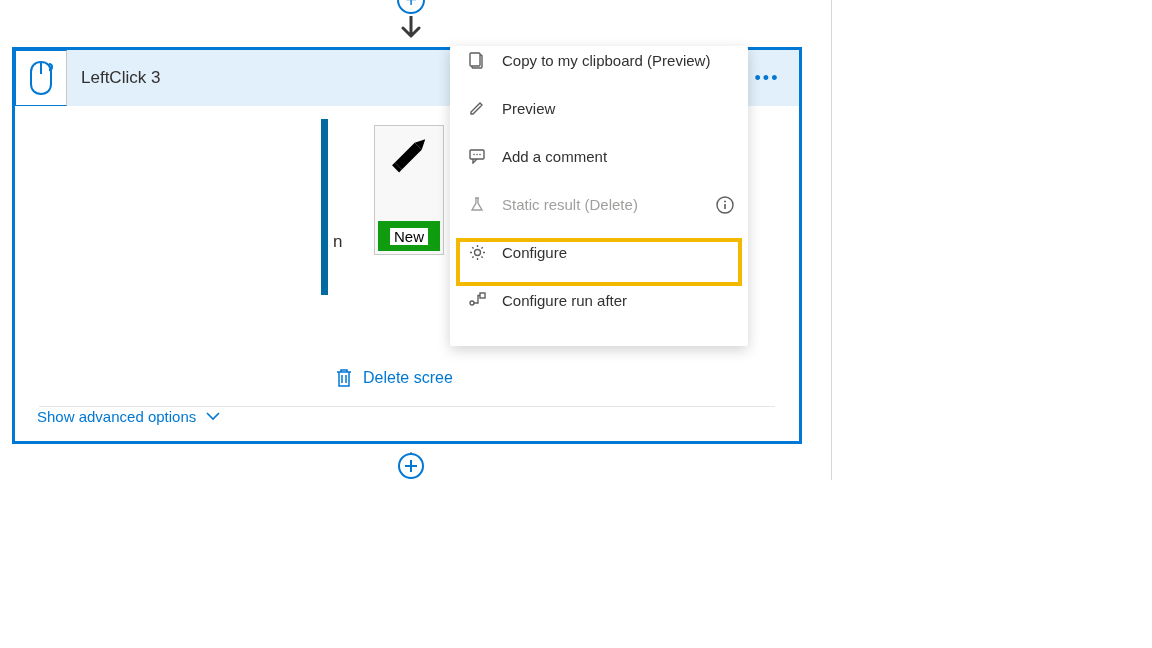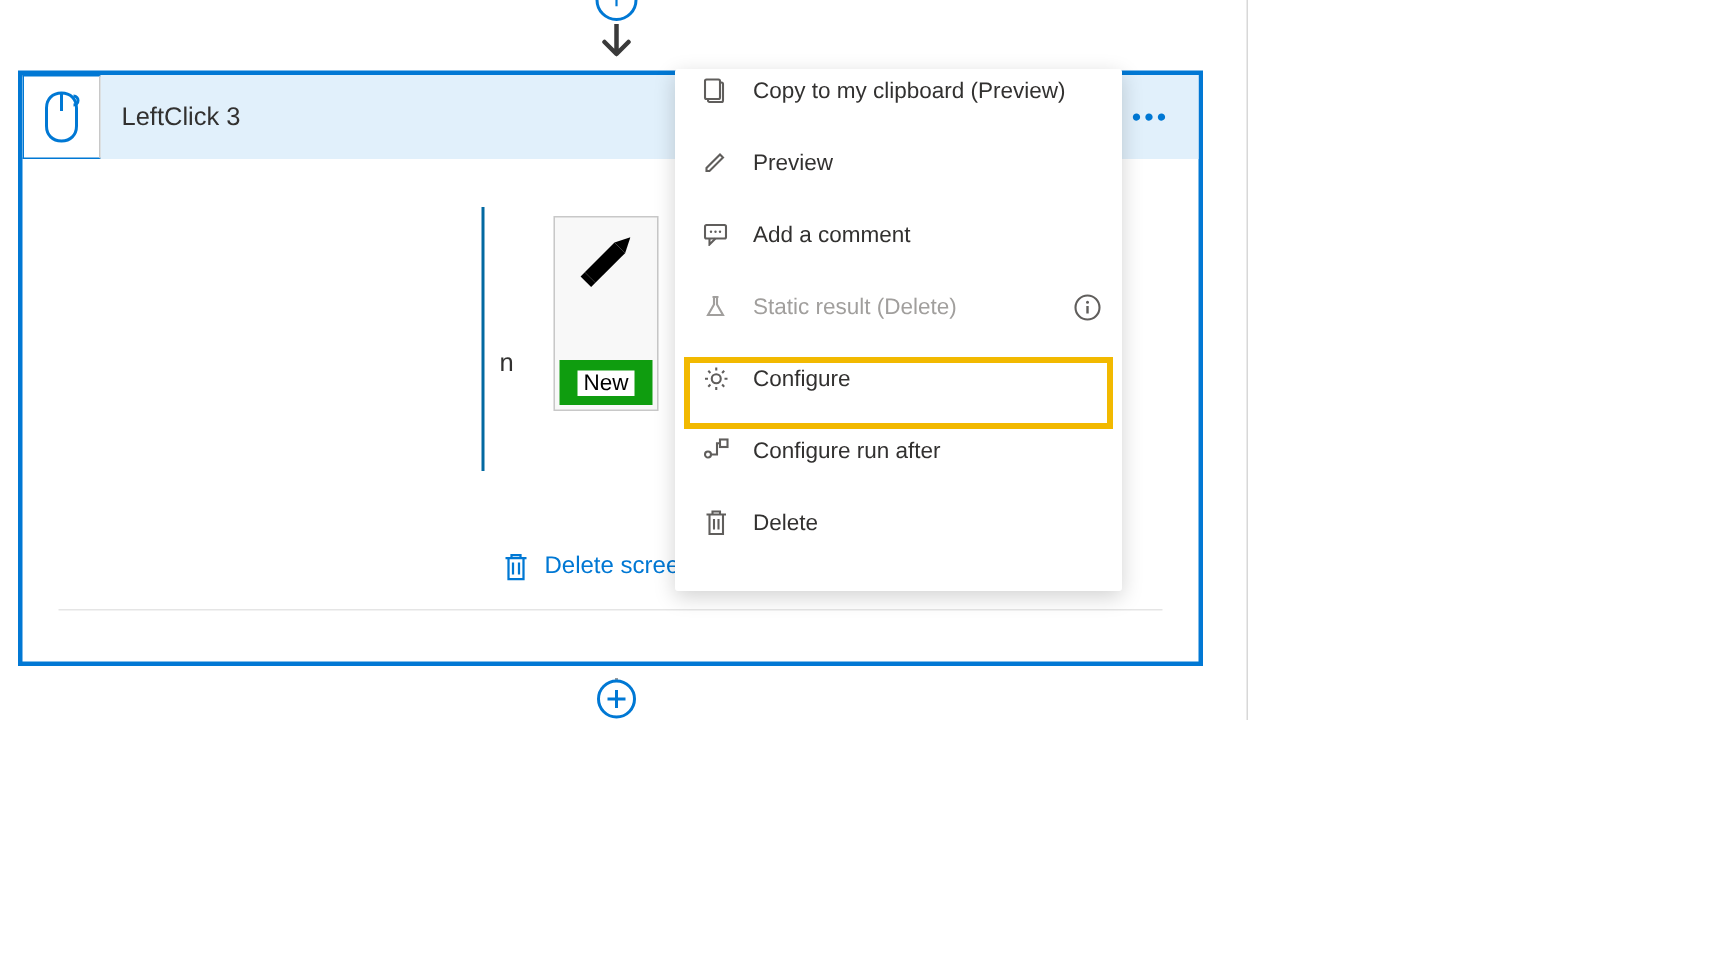--- a/index.html
+++ b/index.html
@@ -25,21 +25,21 @@
   }
   .action-title { font-size: 17px; color: #323130; margin-left: 14px; }
   .more-btn {
     position: absolute; right: 10px; top: 0; height: 56px; width: 44px;
     display: flex; align-items: center; justify-content: center; cursor: pointer;
     color: #0078d4; font-size: 18px; letter-spacing: 2px;
   }
 
   .card-body { position: relative; height: calc(100% - 56px); }
 
-  .shot-area { position: absolute; left: 306px; top: 32px; width: 140px; height: 176px; border-left: 2px solid #0369a1; border-right: 1px solid #c8c8c8; overflow: hidden; }
+  .shot-area { position: absolute; left: 306px; top: 13px; width: 140px; height: 176px; border-left: 7px solid #0369a1; border-right: 1px solid #c8c8c8; overflow: hidden; }
   .n-label { position: absolute; left: -30px; top: 90px; font-size: 17px; color: #323130; }
   .thumb { position: absolute; left: 46px; top: 6px; width: 70px; height: 130px; border: 1px solid #c8c8c8; background: #f8f8f8; overflow: hidden; }
   .thumb .pencil { position: absolute; left: 12px; top: 6px; transform: rotate(-45deg); }
   .thumb .new-box { position: absolute; left: 3px; bottom: 3px; width: 62px; height: 30px; background: #0f9d0f; display: flex; align-items: center; justify-content: center; }
   .thumb .new-inner { background: #fff; color: #000; font-size: 15px; padding: 0 4px; }
 
   .delete-row { position: absolute; left: 320px; top: 262px; display: flex; align-items: center; color: #0078d4; font-size: 16px; gap: 10px; }
   .divider-h { position: absolute; left: 24px; top: 300px; right: 24px; height: 1px; background: #e5e5e5; }
 
   .adv-opts { position: absolute; left: 22px; bottom: 16px; color: #0078d4; font-size: 15px; display: flex; align-items: center; gap: 10px; }
@@ -107,20 +107,26 @@
 
     <div class="delete-row">
       <svg width="18" height="20" viewBox="0 0 18 20">
         <path d="M2 4 H16 M6 4 V2 H12 V4 M4 4 V18 H14 V4 M7 7 V15 M11 7 V15" stroke="#0078d4" stroke-width="1.5" fill="none"></path>
       </svg>
       <span>Delete scree</span>
     </div>
 
     <div class="divider-h"></div>
 
+    <div class="adv-opts">
+      <span>Show advanced options</span>
+      <svg width="14" height="10" viewBox="0 0 14 10">
+        <path d="M1 1 L7 7 L13 1" stroke="#0078d4" stroke-width="1.6" fill="none"></path>
+      </svg>
+    </div>
   </div>
 </div>
 
 <div class="add-bottom">
   <svg width="28" height="28" viewBox="0 0 28 28">
     <line x1="14" y1="-8" x2="14" y2="4" stroke="#9a9a9a" stroke-width="2"></line>
     <circle cx="14" cy="14" r="12" fill="#fff" stroke="#0078d4" stroke-width="2"></circle>
     <line x1="8" y1="14" x2="20" y2="14" stroke="#0078d4" stroke-width="2"></line>
     <line x1="14" y1="8" x2="14" y2="20" stroke="#0078d4" stroke-width="2"></line>
   </svg>
@@ -183,23 +189,15 @@
   <div class="menu-item">
     <span class="menu-icon">
       <svg width="17" height="14" viewBox="0 0 17 14">
           <circle cx="3" cy="11" r="2" fill="none" stroke="#605e5c" stroke-width="1.4"></circle>
           <rect x="11" y="1" width="5" height="5" fill="none" stroke="#605e5c" stroke-width="1.4"></rect>
           <path d="M5 11 H9 V3.5 H11" fill="none" stroke="#605e5c" stroke-width="1.4"></path>
         </svg>
     </span>
     <span>Configure run after</span>
   </div>
-  <div class="menu-item">
-    <span class="menu-icon">
-      <svg width="15" height="17" viewBox="0 0 15 17">
-          <path d="M1 3 H14 M5 3 V1 H10 V3 M3 3 V16 H12 V3 M6 6 V13 M9 6 V13" stroke="#605e5c" stroke-width="1.4" fill="none"></path>
-        </svg>
-    </span>
-    <span>Delete</span>
-  </div>
 </div>
 
 <div class="highlight"></div>
 
 </body></html>

